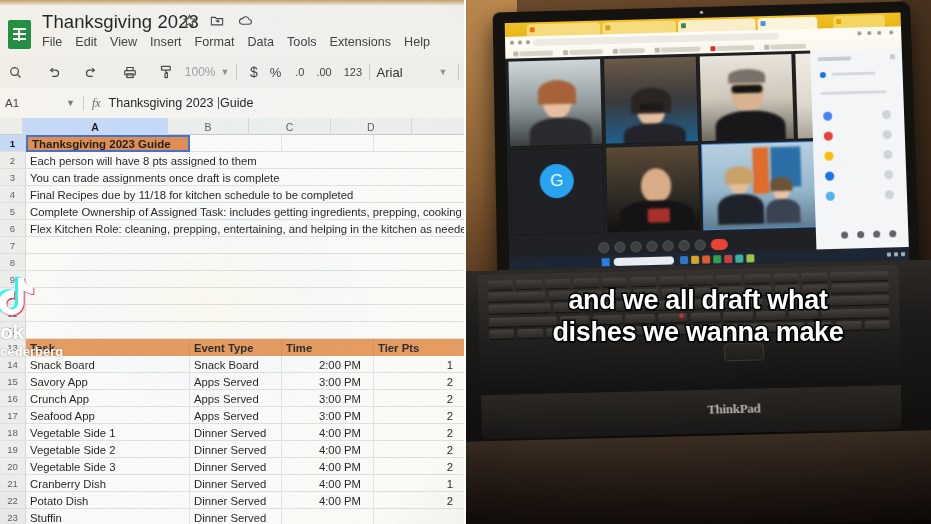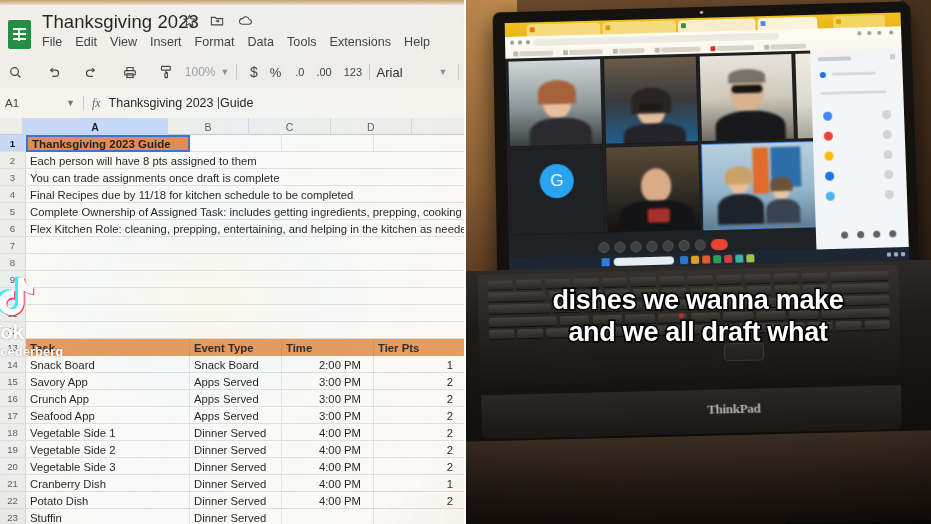--- a/index.html
+++ b/index.html
@@ -921,21 +921,21 @@
         </div>
         <div class="trackpoint"></div>
         <div class="touchpad"></div>
       </div>
       <div class="palmrest"></div>
       <div class="thinkpad-logo"><span>ThinkPad</span></div>
       <div class="desk"></div>
     </div>
 
     <div class="caption">
+      <span>and we all draft what</span>
       <span>dishes we wanna make</span>
-      <span>and we all draft what</span>
     </div>
 
     <div class="right-tint"></div>
   </div>
 
   <div class="split-line"></div>
 </div>
 
 </body></html>

